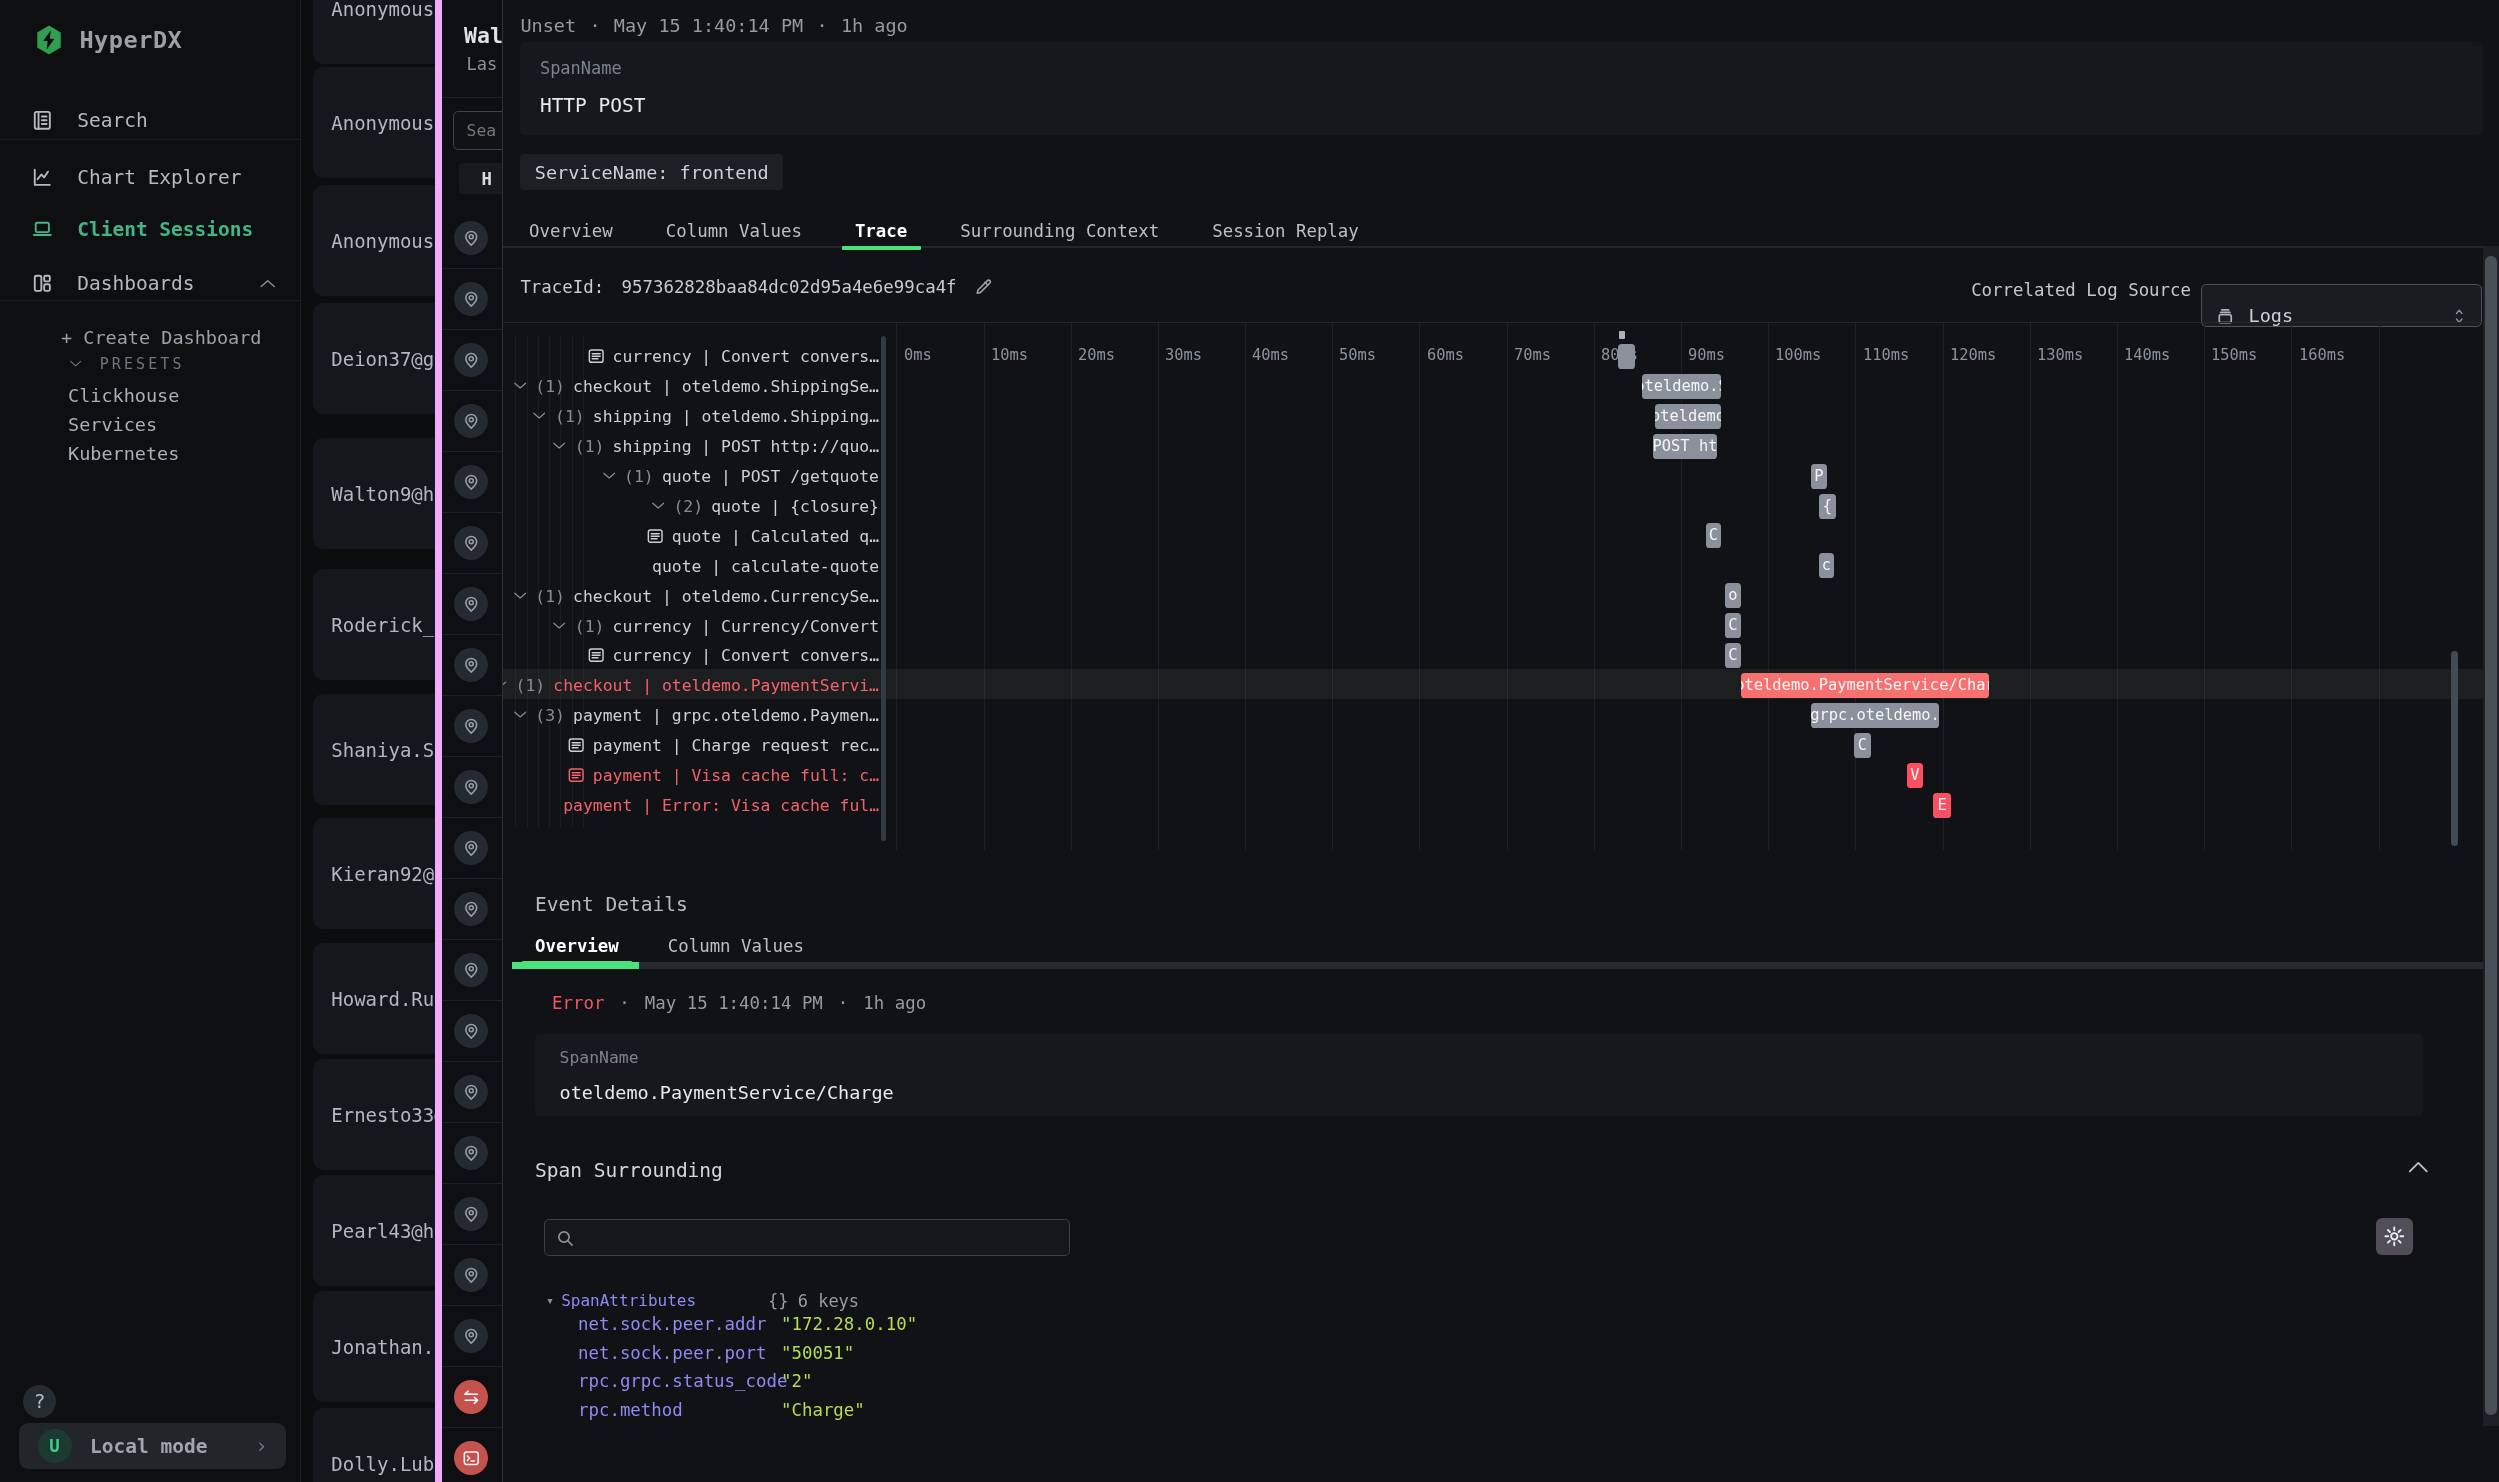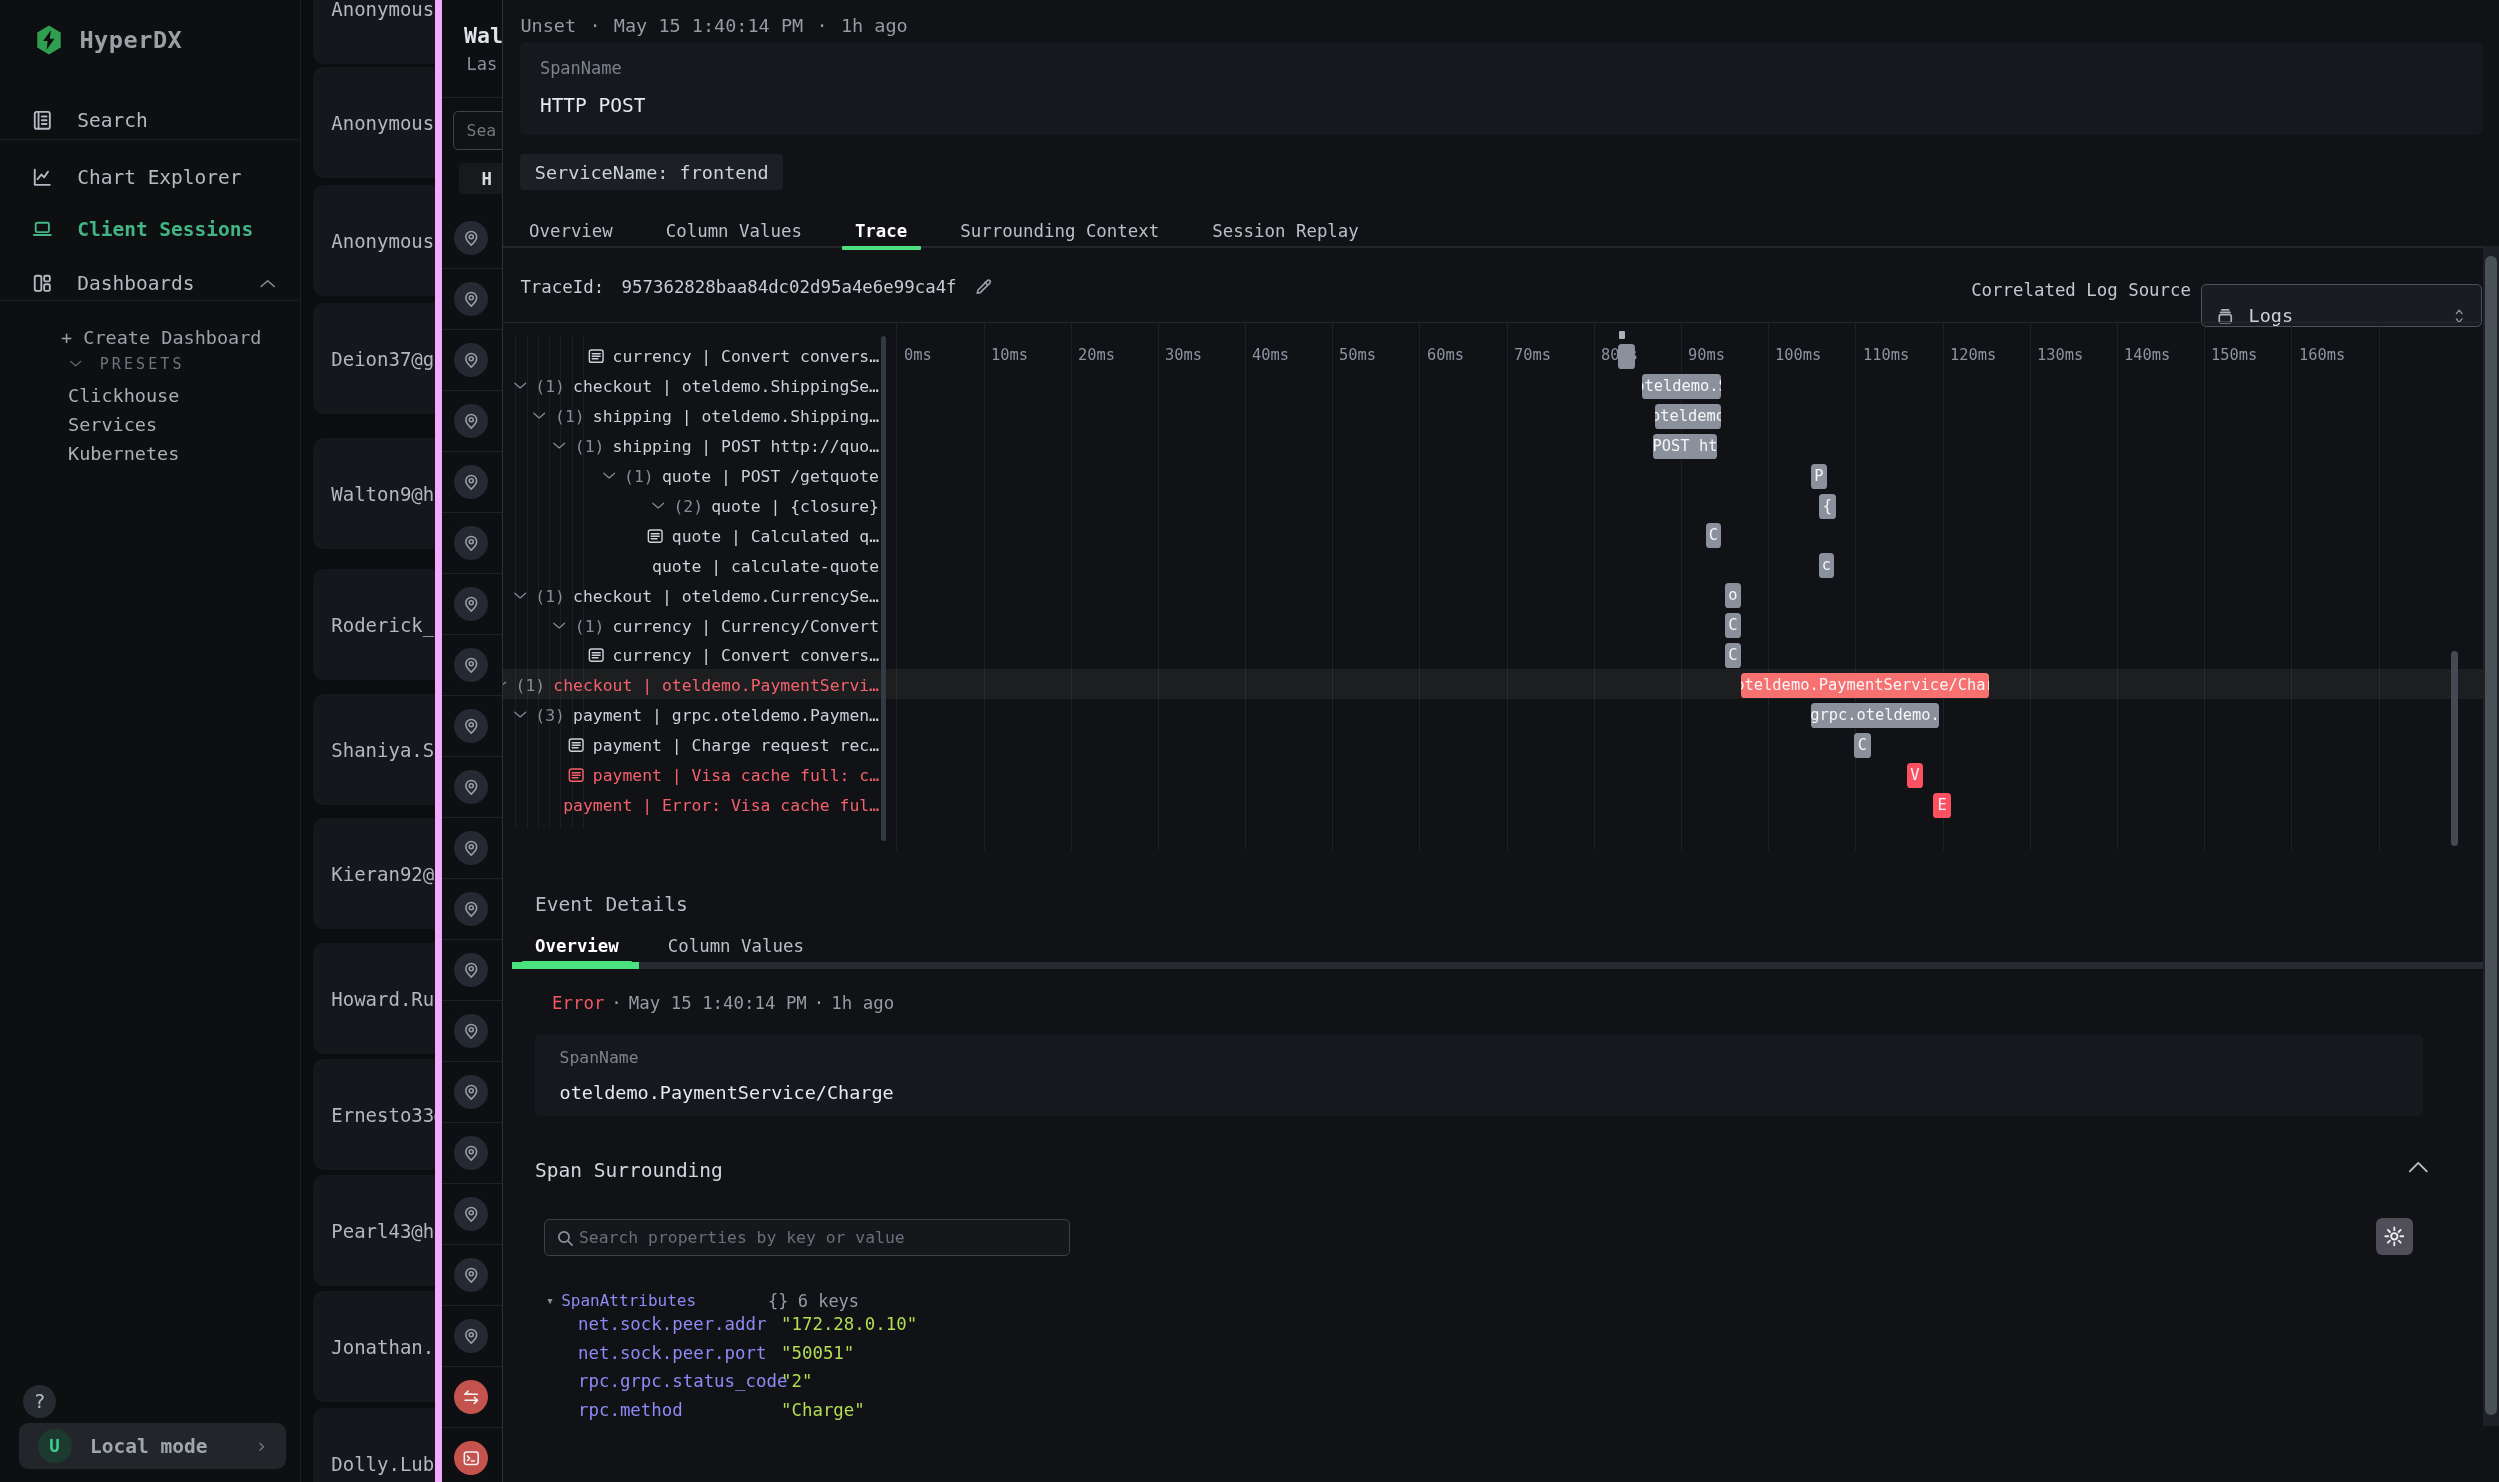--- a/index.html
+++ b/index.html
@@ -116,21 +116,21 @@
 
   
   .drawer-sb-track { position: absolute; right: 0; top: 246px; width: 17.4px; height: 1180px; background: #1d2024; }
   .drawer-sb-thumb { position: absolute; right: 2.6px; top: 256px; width: 12.3px; height: 1159px; background: #4a5058; border-radius: 5.6px; }
 
   
   .ed-title { position: absolute; left: 32px; top: 893px; font-size: 19.5px; color: #b6bcc4; }
   .ed-tabs { position: absolute; left: 32px; top: 931px; height: 30px; display: flex; gap: 49px; }
   .ed-track { position: absolute; left: 9.2px; width: 1971px; top: 962px; height: 6.7px; background: #262b31; }
   .ed-track-green { position: absolute; left: 9.2px; width: 127px; top: 962px; height: 6.7px; background: var(--underline-green); }
-  .ed-status { position: absolute; left: 49px; top: 993px; font-size: 17.4px; color: #949ba3; display: flex; gap: 7px; }
+  .ed-status { position: absolute; left: 49px; top: 993px; font-size: 17.4px; color: #949ba3; display: flex; gap: 15px; }
   .ed-status .err-txt { color: #f25763; }
   .ed-card { position: absolute; left: 32px; width: 1888px; top: 1034px; height: 82px; background: #16181d; border-radius: 5.1px; }
   .ed-card .sc-label { position: absolute; left: 24.6px; top: 14.4px; font-size: 16.4px; color: #7b838d; }
   .ed-card .sc-value { position: absolute; left: 24.6px; top: 48px; font-size: 18.5px; color: #e7eaee; }
   .sa-title { position: absolute; left: 32px; top: 1159px; font-size: 19.5px; color: #d3d8de; }
   .sa-collapse { position: absolute; left: 1904px; top: 1160px; color: #b9c0c8; cursor: pointer; }
   .sa-search { position: absolute; left: 41px; top: 1219px; width: 526px; height: 37px; background: #15171b;
     border: 1px solid #3b414a; border-radius: 5.1px; }
   .sa-search svg { position: absolute; left: 10.3px; top: 8.2px; color: #8a919b; }
   .sa-search input { position: absolute; left: 34px; right: 5.1px; top: 0; height: 35px; background: transparent; border: none;
@@ -835,21 +835,20 @@
     <svg width="22.6" height="13.3" viewBox="0 0 24 14" class="stroke">
         <polyline points="3,12 12,3 21,12"></polyline>
       </svg>
   </span>
 
   <div class="sa-search" data-name="properties-search-box">
     <svg data-name="search-icon" width="20.5" height="20.5" viewBox="0 0 24 24" class="stroke">
         <circle cx="10.5" cy="10.5" r="6"></circle>
         <line x1="15.2" y1="15.2" x2="20" y2="20"></line>
       </svg>
-    <input data-name="properties-search-input" readonly="" placeholder="Search properties by key or value" style="">
   </div>
   <div class="gear-btn" data-name="settings-button">
     <svg data-name="gear-icon" width="22.6" height="22.6" viewBox="0 0 24 24" class="stroke">
         <circle cx="12" cy="12" r="3.4"></circle>
         <path d="M12 2.5v3M12 18.5v3M2.5 12h3M18.5 12h3M5.2 5.2l2.2 2.2M16.6 16.6l2.2 2.2M18.8 5.2l-2.2 2.2M7.4 16.6l-2.2 2.2"></path>
       </svg>
   </div>
 
   <div class="sa-root" data-name="span-attributes-root">
     <span class="tri" data-name="collapse-triangle-icon">▾</span>

